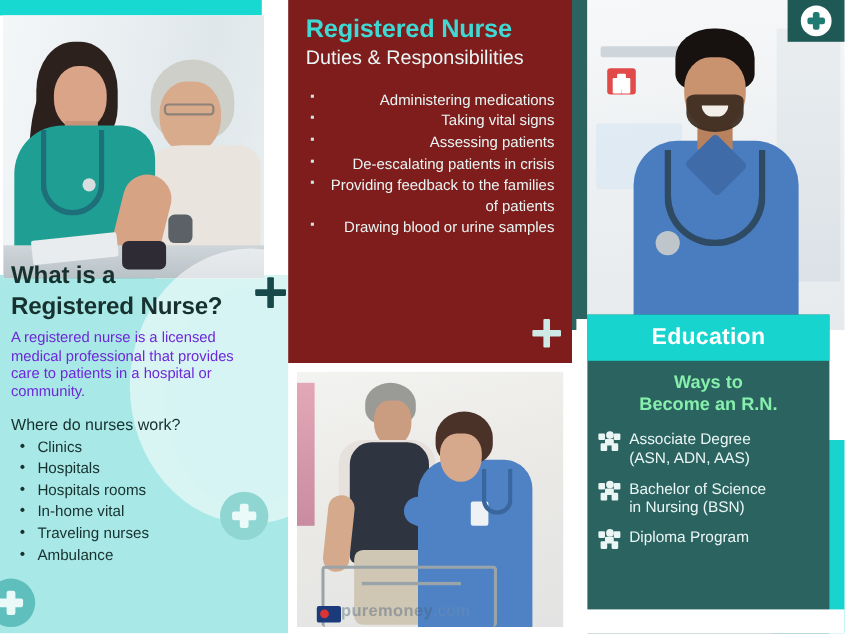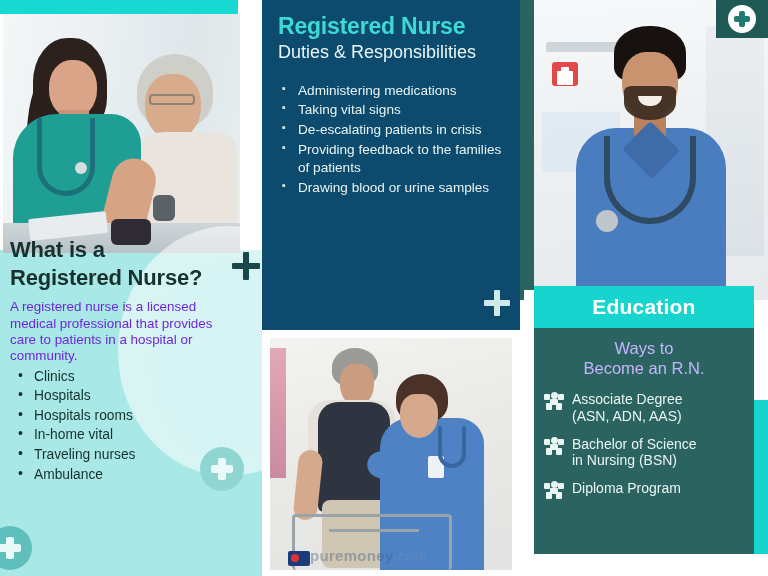--- a/index.html
+++ b/index.html
@@ -171,35 +171,35 @@
   .plus-dark::before, .plus-dark::after {
     content: ""; position: absolute; background: #17494a; border-radius: 1px;
   }
   .plus-dark::before { left: 11px; top: 0; width: 6px; height: 28px; }
   .plus-dark::after { left: 0; top: 11px; width: 28px; height: 6px; }
 
   
   .center-panel {
     position: absolute; left: 262px; top: 0;
     width: 258px; height: 330px;
-    background: #0c4a6e;
+    background: #7f1d1d;
     padding: 14px 16px 0 16px;
   }
   .rn-title {
     font-size: 23px; font-weight: 700; color: #3fd9d4;
     line-height: 1.1; letter-spacing: -.2px;
   }
   .rn-sub {
     font-size: 18px; color: #eaf6f5; line-height: 1.25; margin-top: 2px;
     font-weight: 400;
   }
   .duty-list { list-style: none; margin-top: 18px; }
   .duty-list li {
     position: relative; padding-left: 20px;
-    font-size: 13.6px; color: #e8f4f2; line-height: 1.37; margin-bottom: 1px;
+    font-size: 13.6px; color: #e8f4f2; line-height: 1.37; margin-bottom: 1px; text-align: right;
   }
   .duty-list li::before {
     content: "\25AA"; position: absolute; left: 4px; top: -1px;
     font-size: 11px; color: #cfe8e5;
   }
   .plus-light {
     position: absolute; left: 222px; top: 290px; width: 26px; height: 26px;
   }
   .plus-light::before, .plus-light::after {
     content: ""; position: absolute; background: #cfe9e7; border-radius: 1px;
@@ -393,21 +393,21 @@
   .edu-header {
     position: absolute; left: 0; top: 0; width: 220px; height: 42px;
     background: #18d4cf;
     display: flex; align-items: center; justify-content: center;
   }
   .edu-header span {
     font-size: 21px; font-weight: 700; color: #ffffff; letter-spacing: .2px;
   }
   .edu-ways {
     margin-top: 52px; text-align: center;
-    font-size: 16.5px; font-weight: 400; color: #c4b5fd; line-height: 1.24;
+    font-size: 16.5px; font-weight: 700; color: #86efac; line-height: 1.24;
   }
   .edu-list { list-style: none; margin-top: 12px; padding: 0 8px 0 8px; }
   .edu-list li {
     position: relative; padding-left: 30px; margin-bottom: 11px;
     font-size: 14px; color: #e9f6f4; line-height: 1.2;
   }
   .nurse-icon {
     position: absolute; left: 2px; top: 1px; width: 20px; height: 18px;
   }
   .nurse-icon .head {
@@ -487,39 +487,41 @@
     <div class="deco-circle c2">
       <div class="deco-cross"></div>
     </div>
 
     <div class="left-content">
       <div class="h-what">
         <span>What is a</span><br>
         <span>Registered Nurse?</span>
       </div>
       <p class="p-desc">A registered nurse is a licensed medical professional that provides care to patients in a hospital or community.</p>
+      <div class="h-where">Where do nurses work?</div>
       <ul class="work-list">
         <li>Clinics</li>
         <li>Hospitals</li>
         <li>Hospitals rooms</li>
         <li>In-home vital</li>
         <li>Traveling nurses</li>
         <li>Ambulance</li>
       </ul>
     </div>
 
     <div class="plus-dark"></div>
   </div>
 
   <div class="center-panel">
     <div class="rn-title">Registered Nurse</div>
     <div class="rn-sub">Duties &amp; Responsibilities</div>
     <ul class="duty-list">
       <li>Administering medications</li>
       <li>Taking vital signs</li>
+      <li>Assessing patients</li>
       <li>De-escalating patients in crisis</li>
       <li>Providing feedback to the families of patients</li>
       <li>Drawing blood or urine samples</li>
     </ul>
     <div class="plus-light"></div>
   </div>
 
   <div class="center-photo-wrap">
     <div class="photo-walker">
       <div class="pw-wall-art"></div>

